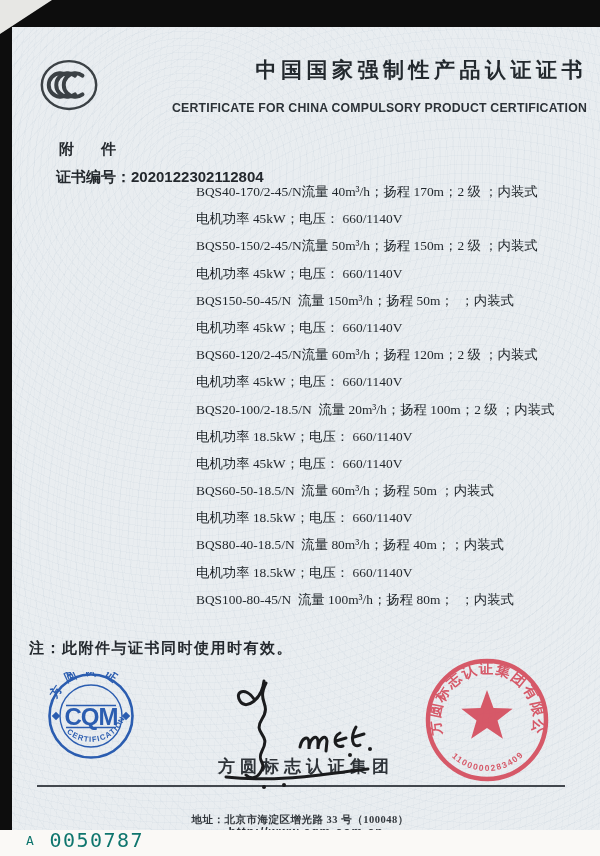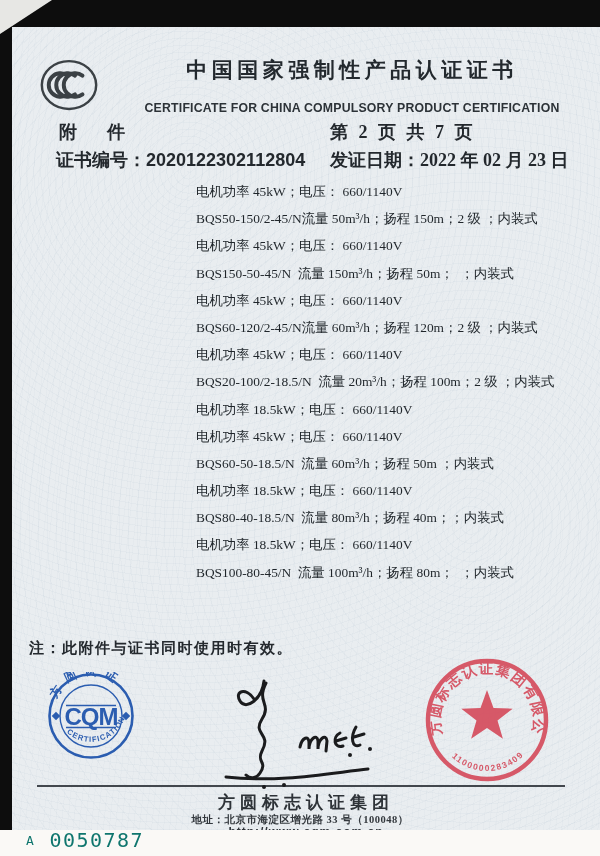--- a/index.html
+++ b/index.html
@@ -15,31 +15,31 @@
   .paper{
     position:absolute;left:12px;top:27px;width:588px;height:803px;z-index:2;
     background-color:#e9edf0;
     background-image:
       repeating-radial-gradient(circle at 30% 18%, rgba(120,150,175,.055) 0 1px, transparent 1px 7px),
       repeating-radial-gradient(circle at 78% 62%, rgba(120,150,175,.05) 0 1px, transparent 1px 9px),
       repeating-linear-gradient(96deg, rgba(150,170,190,.05) 0 1px, transparent 1px 6px);
     color:#20262b;
   }
   .abs{position:absolute;}
-  .title-block{left:105px;top:29px;width:470px;text-align:center;}
+  .title-block{left:105px;top:29px;width:470px;text-align:right;}
   .title-cn{font-size:21px;font-weight:bold;letter-spacing:4.5px;color:#23292e;white-space:nowrap;}
   .title-en{margin-top:17px;font-family:"Liberation Sans","DejaVu Sans",sans-serif;
     font-size:12.3px;font-weight:600;letter-spacing:.2px;color:#2c3237;white-space:nowrap;}
-  .hdr{font-size:18px;font-weight:bold;white-space:pre;color:#23282d;}
+  .hdr{font-size:15px;font-weight:bold;white-space:pre;color:#23282d;margin-top:20px;}
   .hdr-num{font-family:"Liberation Sans","DejaVu Sans",sans-serif;font-weight:bold;}
   .products{left:184px;top:151px;width:395px;}
   .product-line{height:27.2px;line-height:27.2px;font-size:13.4px;white-space:pre;color:#1f252a;}
   .note{left:17px;top:612px;font-size:15px;font-weight:bold;letter-spacing:1.5px;color:#24292e;white-space:pre;}
   .footer-line{left:25px;top:758px;width:528px;height:2px;background:#42474d;z-index:3;}
-  .footer-org{left:0;top:764px;width:588px;text-align:center;font-size:17px;font-weight:bold;
+  .footer-org{left:0;top:728px;width:588px;text-align:center;font-size:17px;font-weight:bold;
     letter-spacing:5px;color:#2e3338;}
   .footer-addr{left:0;top:786px;width:576px;text-align:center;font-size:10.5px;font-weight:bold;
     color:#33383d;letter-spacing:.5px;}
   .footer-url{left:0;top:798px;width:588px;text-align:center;
     font-family:"Liberation Sans","DejaVu Sans",sans-serif;
     font-size:12px;font-weight:bold;letter-spacing:1px;color:#2f343a;}
   .bottom-strip{position:absolute;left:0;top:830px;width:600px;height:26px;background:#faf9f6;z-index:2;}
   .serial{position:absolute;left:26px;top:828px;z-index:4;color:#0f766e;
     font-family:"DejaVu Sans Mono","Liberation Mono",monospace;white-space:pre;}
   .serial-prefix{font-size:13px;vertical-align:2px;letter-spacing:2px;}
@@ -62,26 +62,25 @@
     <path d="M38.4,19 A12.5,12.5 0 1 0 38.4,39" fill="none" stroke="#3b4145" stroke-width="4.2" stroke-linecap="round"></path>
     <path d="M46.4,19 A12.5,12.5 0 1 0 46.4,39" fill="none" stroke="#3b4145" stroke-width="4.2" stroke-linecap="round"></path>
   </svg>
 
   <div class="abs title-block">
     <div class="title-cn">中国国家强制性产品认证证书</div>
     <div class="title-en">CERTIFICATE FOR CHINA COMPULSORY PRODUCT CERTIFICATION</div>
   </div>
 
   <div class="abs hdr" style="left:47px;top:93px;letter-spacing:6px;">附　件</div>
-  <div class="abs hdr" style="left:318px;top:93px;letter-spacing:3px;">第 2 页 共 7 页</div>
 
   <div class="abs hdr" style="left:44px;top:121px;text-align:right;"><span>证书编号：</span><span class="hdr-num">2020122302112804</span></div>
-  <div class="abs hdr" style="left:318px;top:121px;"><span>发证日期：</span><span>2022 年 02 月 23 日</span></div>
 
   <div class="abs products">
+    <div class="product-line">BQS40-170/2-45/N流量 40m³/h；扬程 170m；2 级 ；内装式</div>
     <div class="product-line">电机功率 45kW；电压： 660/1140V</div>
     <div class="product-line">BQS50-150/2-45/N流量 50m³/h；扬程 150m；2 级 ；内装式</div>
     <div class="product-line">电机功率 45kW；电压： 660/1140V</div>
     <div class="product-line">BQS150-50-45/N  流量 150m³/h；扬程 50m；  ；内装式</div>
     <div class="product-line">电机功率 45kW；电压： 660/1140V</div>
     <div class="product-line">BQS60-120/2-45/N流量 60m³/h；扬程 120m；2 级 ；内装式</div>
     <div class="product-line">电机功率 45kW；电压： 660/1140V</div>
     <div class="product-line">BQS20-100/2-18.5/N  流量 20m³/h；扬程 100m；2 级 ；内装式</div>
     <div class="product-line">电机功率 18.5kW；电压： 660/1140V</div>
     <div class="product-line">电机功率 45kW；电压： 660/1140V</div>

